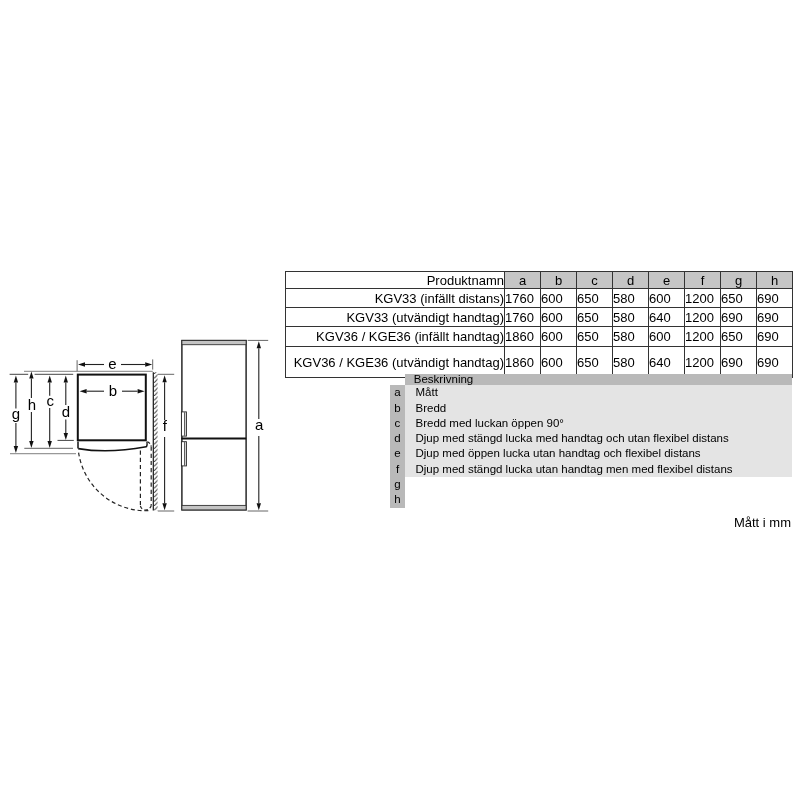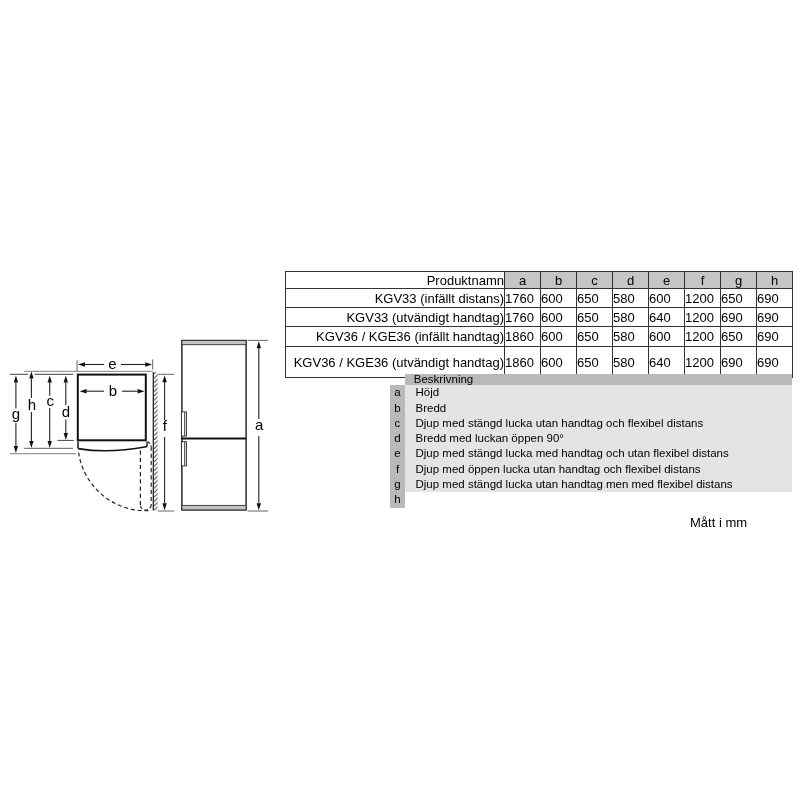--- a/index.html
+++ b/index.html
@@ -83,30 +83,29 @@
   <div class="legrow">b</div>
   <div class="legrow">c</div>
   <div class="legrow">d</div>
   <div class="legrow">e</div>
   <div class="legrow">f</div>
   <div class="legrow">g</div>
   <div class="legrow">h</div>
 </div>
 
 <div class="abs" style="left:404.8px;top:385.4px;width:386.8px;background:#e4e4e4;">
-  <div class="legrow" style="padding-left:10.7px;">Höjd</div>
+  <div class="legrow" style="padding-left:10.7px;">Mått</div>
   <div class="legrow" style="padding-left:10.7px;">Bredd</div>
-  <div class="legrow" style="padding-left:10.7px;">Djup med stängd lucka utan handtag och flexibel distans</div>
   <div class="legrow" style="padding-left:10.7px;">Bredd med luckan öppen 90°</div>
   <div class="legrow" style="padding-left:10.7px;">Djup med stängd lucka med handtag och utan flexibel distans</div>
   <div class="legrow" style="padding-left:10.7px;">Djup med öppen lucka utan handtag och flexibel distans</div>
   <div class="legrow" style="padding-left:10.7px;">Djup med stängd lucka utan handtag men med flexibel distans</div>
 </div>
 
-<div class="abs" style="left:690px;top:514.8px;width:101px;font-size:13px;">Mått i mm</div>
+<div class="abs" style="left:690px;top:514.8px;width:101px;text-align:right;font-size:13px;">Mått i mm</div>
 
 <svg class="abs" style="left:0;top:330px;" width="280" height="200" viewBox="0 330 280 200">
   <defs>
     <pattern id="hatch" width="4.4" height="4.4" patternUnits="userSpaceOnUse">
       <line x1="0" y1="4.4" x2="4.4" y2="0" stroke="#333" stroke-width="0.9"></line>
     </pattern>
   </defs>
   <g fill="none" stroke-linecap="butt">
 
   <line x1="24" y1="371.4" x2="152.8" y2="371.4" stroke="#9a9a9a" stroke-width="1.1"></line>

